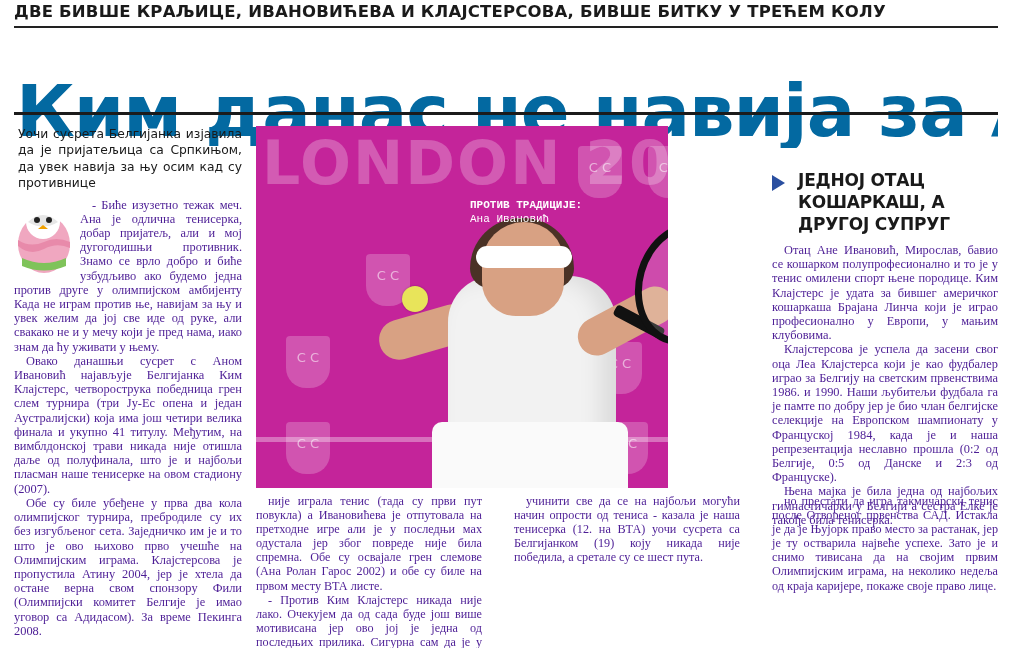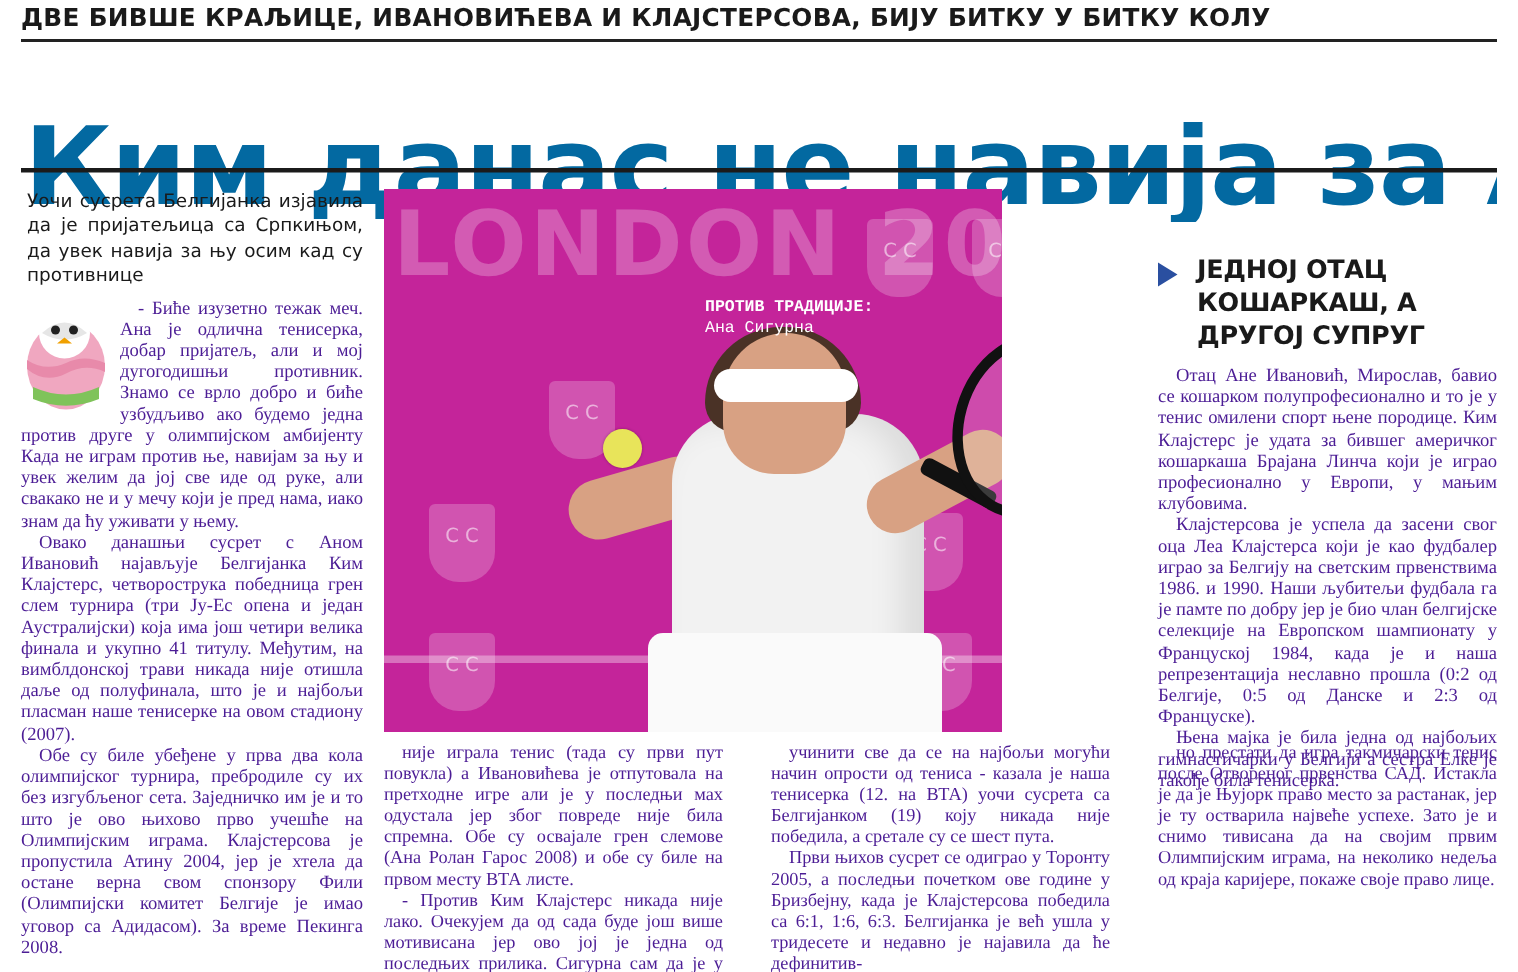--- a/index.html
+++ b/index.html
@@ -281,21 +281,21 @@
   .bcol.c2 { left: 258px; }
   .bcol.c3 { left: 516px; }
 
   .fine { font-size: 12.2px; line-height: 14.1px; }
 </style>
 </head>
 <body>
 
 <div id="page">
 
-  <div class="kicker">ДВЕ БИВШЕ КРАЉИЦЕ, ИВАНОВИЋЕВА И КЛАЈСТЕРСОВА, БИЈУ БИТКУ У БИТКУ КОЛУ</div>
+  <div class="kicker">ДВЕ БИВШЕ КРАЉИЦЕ, ИВАНОВИЋЕВА И КЛАЈСТЕРСОВА, БИВШЕ БИТКУ У ТРЕЋЕМ КОЛУ</div>
   <div class="kicker-rule"></div>
 
   <h1 class="headline">Ким данас не навија за Ану</h1>
   <div class="headline-rule"></div>
 
   <div class="col-left">
     <p class="lede">Уочи сусрета Белгијанка изјавила да је пријатељица са Српкињом, да увек навија за њу осим кад су противнице</p>
 
     <div class="egg-wrap">
       <svg width="60" height="74" viewBox="0 0 60 74">
@@ -336,41 +336,40 @@
     <div class="fig-skirt"></div>
     <div class="fig-hair"></div>
     <div class="fig-head"></div>
     <div class="fig-visor"></div>
     <div class="fig-arm-r"></div>
     <div class="racket-handle"></div>
     <div class="racket-head"></div>
 
     <div class="photo-caption">
       <b>ПРОТИВ ТРАДИЦИЈЕ:</b><br>
-      <span>Ана Сигурна</span>
+      <span>Ана Ивановић</span>
     </div>
   </div>
 
   <div class="col-right">
     <div style="position:relative;margin-top:43px;">
       <span class="arrow-bullet"></span>
       <h2 class="subhead">ЈЕДНОЈ ОТАЦ КОШАРКАШ, А ДРУГОЈ СУПРУГ</h2>
     </div>
     <p class="body-text">Отац Ане Ивановић, Мирослав, бавио се кошарком полупрофесионално и то је у тенис омилени спорт њене породице. Ким Клајстерс је удата за бившег америчког кошаркаша Брајана Линча који је играо професионално у Европи, у мањим клубовима.</p>
     <p class="body-text">Клајстерсова је успела да засени свог оца Леа Клајстерса који је као фудбалер играо за Белгију на светским првенствима 1986. и 1990. Наши љубитељи фудбала га је памте по добру јер је био члан белгијске селекције на Европском шампионату у Француској 1984, када је и наша репрезентација неславно прошла (0:2 од Белгије, 0:5 од Данске и 2:3 од Француске).</p>
     <p class="body-text">Њена мајка је била једна од најбољих гимнастичарки у Белгији а сестра Елке је такође била тенисерка.</p>
   </div>
 
   <div class="bottom-cols">
     <div class="bcol c1">
-      <p class="body-text fine">није играла тенис (тада су први пут повукла) а Ивановићева је отпутовала на претходне игре али је у последњи мах одустала јер због повреде није била спремна. Обе су освајале грен слемове (Ана Ролан Гарос 2008) и обе су биле на првом месту ВТА листе.</p>
+      <p class="body-text fine">није играла тенис (тада су први пут повукла) а Ивановићева је отпутовала на претходне игре али је у последњи мах одустала јер због повреде није била спремна. Обе су освајале грен слемове (Ана Ролан Гарос 2002) и обе су биле на првом месту ВТА листе.</p>
       <p class="body-text fine">- Против Ким Клајстерс никада није лако. Очекујем да од сада буде још више мотивисана јер ово јој је једна од последњих прилика. Сигурна сам да је у добној форми и да ће</p>
     </div>
     <div class="bcol c2">
       <p class="body-text fine">учинити све да се на најбољи могући начин опрости од тениса - казала је наша тенисерка (12. на ВТА) уочи сусрета са Белгијанком (19) коју никада није победила, а сретале су се шест пута.</p>
-      <p class="body-text fine">Први њихов сусрет се одиграо у Торонту 2005, а последњи почетком ове године у Бризбејну, када је Клајстерсова победила са 6:1, 1:6, 6:3. Белгијанка је већ ушла у тридесете и недавно је најавила да ће дефинитив-</p>
     </div>
     <div class="bcol c3">
       <p class="body-text fine">но престати да игра такмичарски тенис после Отвореног првенства САД. Истакла је да је Њујорк право место за растанак, јер је ту остварила највеће успехе. Зато је и снимо тивисана да на својим првим Олимпијским играма, на неколико недеља од краја каријере, покаже своје право лице.</p>
     </div>
   </div>
 
 </div>
 
 </body></html>

